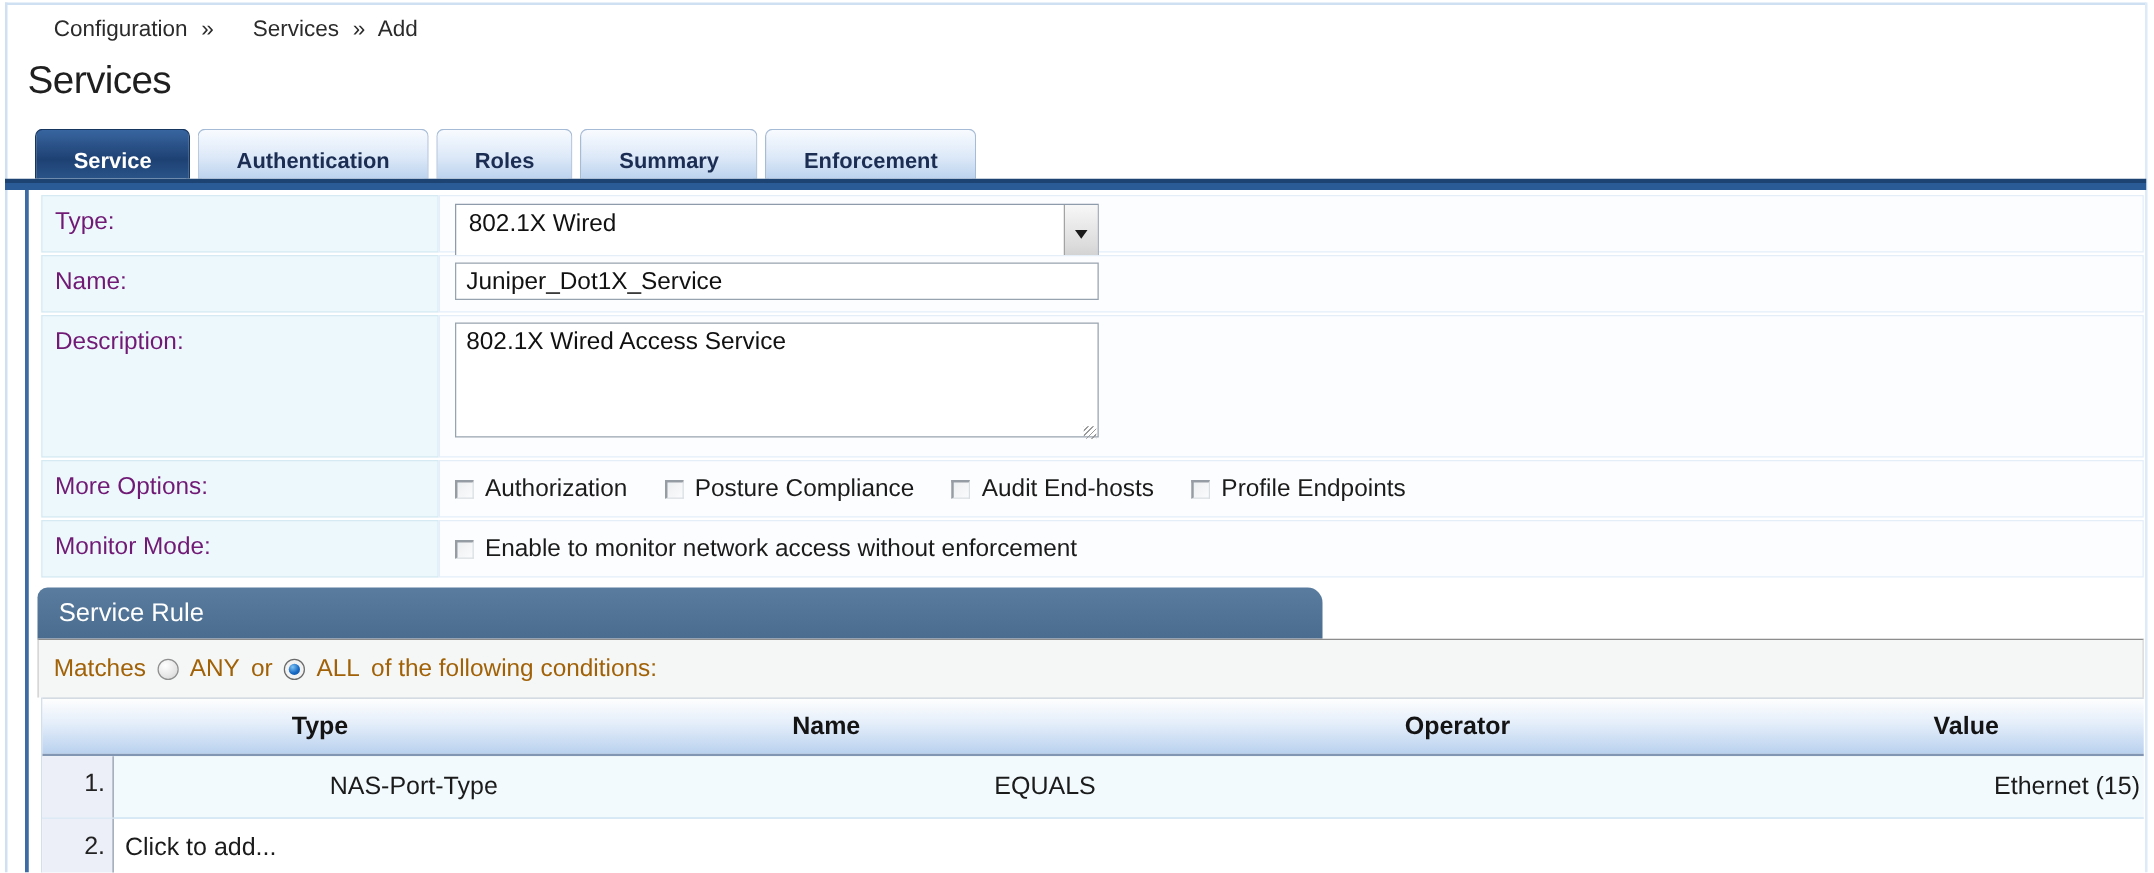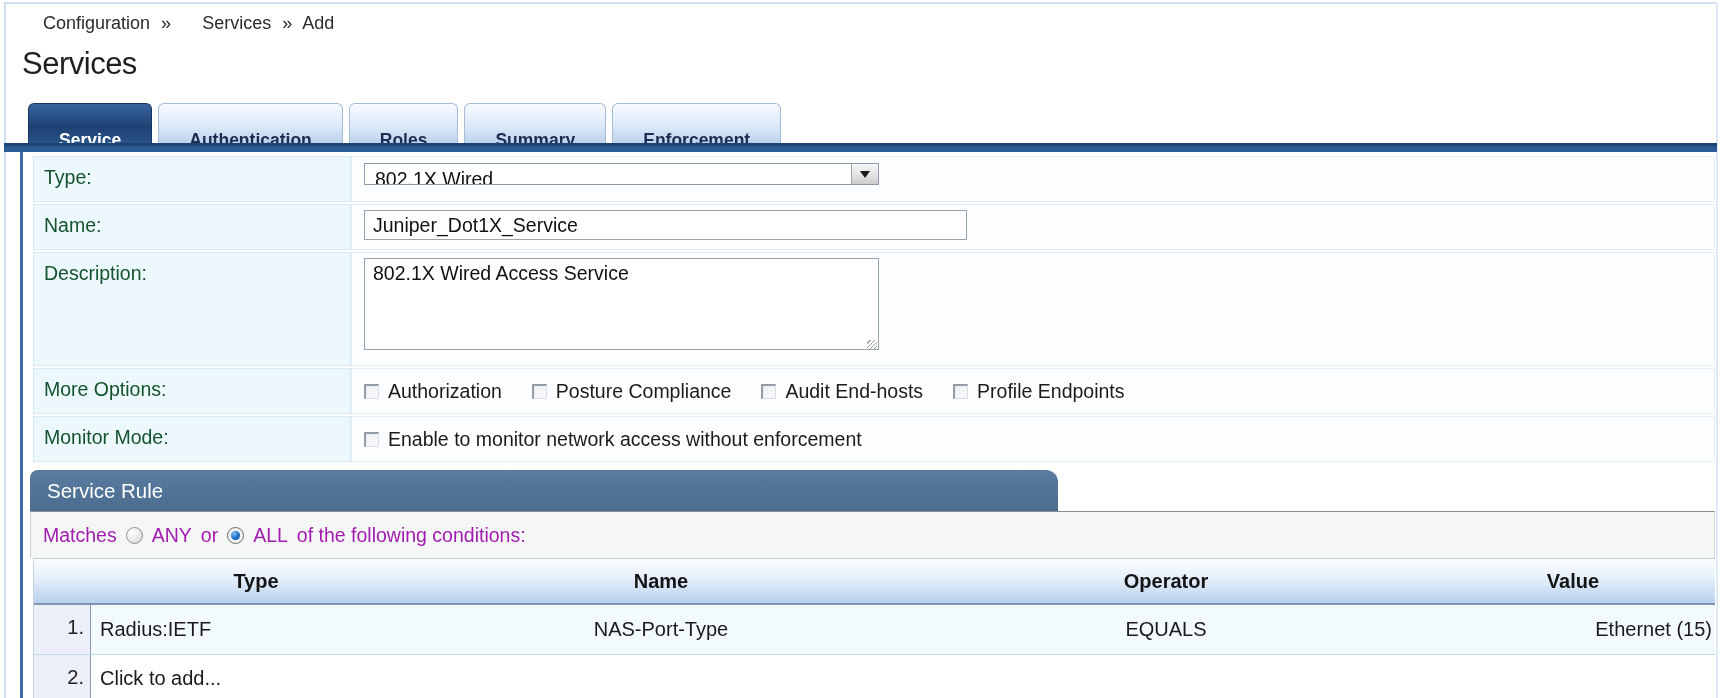--- a/index.html
+++ b/index.html
@@ -19,65 +19,65 @@
 
   
   .breadcrumb { position:absolute; left:23px; top:13px; font-size:18px; color:#2b2b2b; }
   .breadcrumb span { margin-right:6px; }
   .crumb-link { cursor:pointer;margin-left:20px; }
   .page-title { position:absolute; left:22px; top:46px; font-size:31px; color:#1f1f1f; letter-spacing:-0.5px; }
 
   
   .tabbar { position:absolute; left:28px; top:103px; height:40px; display:flex; gap:6px; }
   .tab {
-    height:40px; padding:16px 30px; border-radius:6px 6px 0 0;
+    height:40px; padding:4px 30px; border-radius:6px 6px 0 0;
     font-size:17.5px; font-weight:bold; line-height:40px; text-align:center;
     background:linear-gradient(180deg,#f8fbff 0%,#dde9f8 55%,#bcd3ee 100%);
     border:1px solid #a6bbd6; border-bottom:none; color:#1b2d52; cursor:pointer;
   }
   .tab.active {
     background:linear-gradient(180deg,#38659f 0%,#1e4173 60%,#2a5489 100%);
     border:1px solid #16355f; border-bottom:none; color:#ffffff;
   }
   .tab-bottom-bar {
     position:absolute; left:4px; top:143px; width:1713px; height:9px;
     background:linear-gradient(180deg,#1d4372 0%,#1d4372 35%,#2b5b97 35%,#2b5b97 100%);
   }
 
   
   .form-area { position:absolute; left:33px; top:156px; width:1682px; }
   .form-row { display:flex; margin-bottom:2px; }
   .form-label {
     width:318px; flex:0 0 318px; background:#edf8fc; border:1px solid #d5eaf3;
-    padding:9px 10px 0 10px; font-size:19.5px; color:#14532d;
+    padding:9px 10px 0 10px; font-size:19.5px; color:#701a75;
   }
   .form-value {
     flex:1; background:#fcfdff; border:1px solid #e3eef8;
     padding:5px 10px 5px 12px; display:flex; align-items:flex-start;
   }
   .row-type, .row-name, .row-monitor, .row-moreopts { height:46px; }
   .row-desc { height:114px; }
   .row-monitor .form-value, .row-moreopts .form-value { align-items:center; }
 
   
   .select-box {
-    width:515px; height:22px; margin-top:1px; background:#ffffff;
+    width:515px; height:48px; margin-top:1px; background:#ffffff;
     border:1px solid #8d9bab; display:flex; cursor:pointer;
   }
   .select-text { flex:1; font-size:19.5px; padding:4px 0 0 10px; color:#111; white-space:nowrap; overflow:hidden; }
   .select-btn {
     width:27px; border-left:1px solid #a3a3a3;
     background:linear-gradient(180deg,#f7f7f7 0%,#dcdcdc 70%,#cccccc 100%);
     display:flex; align-items:center; justify-content:center;
   }
   .caret-down { width:0; height:0; border-left:5px solid transparent; border-right:5px solid transparent; border-top:7px solid #1a1a1a; }
 
   
   .text-input {
-    width:603px; height:30px; border:1px solid #97a3af; background:#fff;
+    width:515px; height:30px; border:1px solid #97a3af; background:#fff;
     font-family:inherit; font-size:19.5px; padding:0 8px; color:#111;
   }
   
   .desc-wrap { position:relative; width:515px; }
   .desc-area {
     width:515px; height:92px; border:1px solid #97a3af; background:#fff;
     font-family:inherit; font-size:19.5px; padding:3px 8px; color:#111; resize:none;
   }
   .resize-grip {
     position:absolute; right:2px; bottom:4px; width:10px; height:10px;
@@ -99,21 +99,21 @@
     position:absolute; left:30px; top:470px; width:1028px; height:41px;
     background:linear-gradient(180deg,#597c9f 0%,#4a6c8f 100%);
     border-radius:8px 12px 0 0; color:#ffffff; font-size:20.5px;
     line-height:41px; padding-left:17px;
   }
   .sr-matches {
     position:absolute; left:30px; top:511px; width:1685px; height:47px;
     background:#f5f6f6; border-top:1px solid #8d8d8d;
     border-left:1px solid #cccccc; border-right:1px solid #d6d6d6;
     display:flex; align-items:center; gap:9px; padding-left:12px;
-    font-size:19.5px; color:#a21caf;
+    font-size:19.5px; color:#a16207;
   }
   .radio { width:17px; height:17px; border-radius:50%; cursor:pointer;
     border:1px solid #8f8f8f; background:radial-gradient(circle at 35% 30%, #ffffff 0%, #e6e6e6 60%, #cfcfcf 100%);
     position:relative; }
   .radio.selected { border:1px solid #6a6a6a; background:#f2f2f2; }
   .radio.selected::after {
     content:""; position:absolute; left:3px; top:3px; width:9px; height:9px; border-radius:50%;
     background:radial-gradient(circle at 35% 30%, #7fc4f5 0%, #1769c4 55%, #0c4f9e 100%);
   }
 
@@ -252,21 +252,20 @@
   <div class="cond-row cond-head">
     <div class="c-num"></div>
     <div class="c-type">Type</div>
     <div class="c-name">Name</div>
     <div class="c-op">Operator</div>
     <div class="c-val">Value</div>
   </div>
 
   <div class="cond-row cond-body row-1">
     <div class="c-num">1.</div>
-    <div class="c-type">Radius:IETF</div>
     <div class="c-name">NAS-Port-Type</div>
     <div class="c-op">EQUALS</div>
     <div class="c-val">Ethernet (15)</div>
   </div>
 
   <div class="cond-row cond-body row-2">
     <div class="c-num">2.</div>
     <div class="c-type">Click to add...</div>
     <div class="c-name"></div>
     <div class="c-op"></div>

